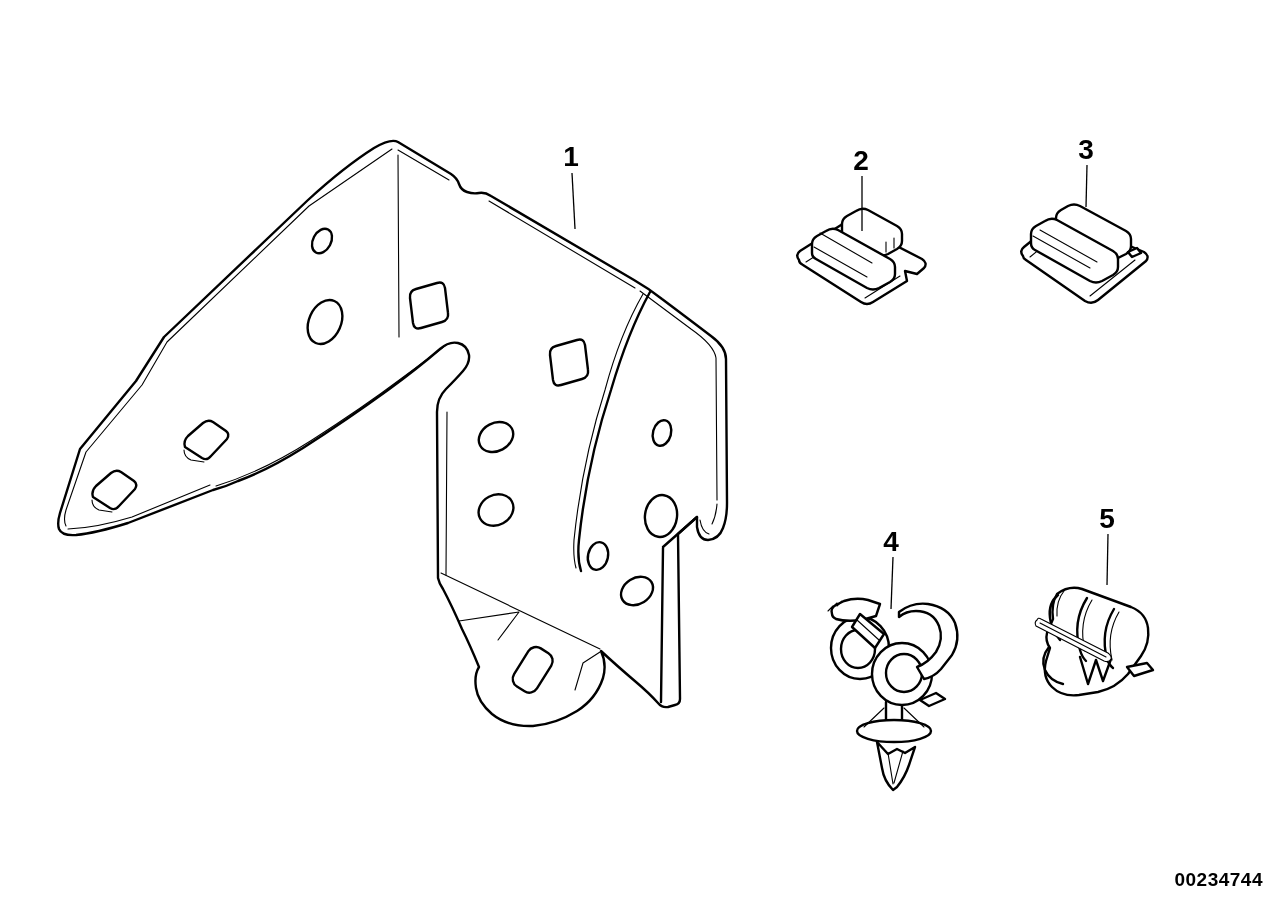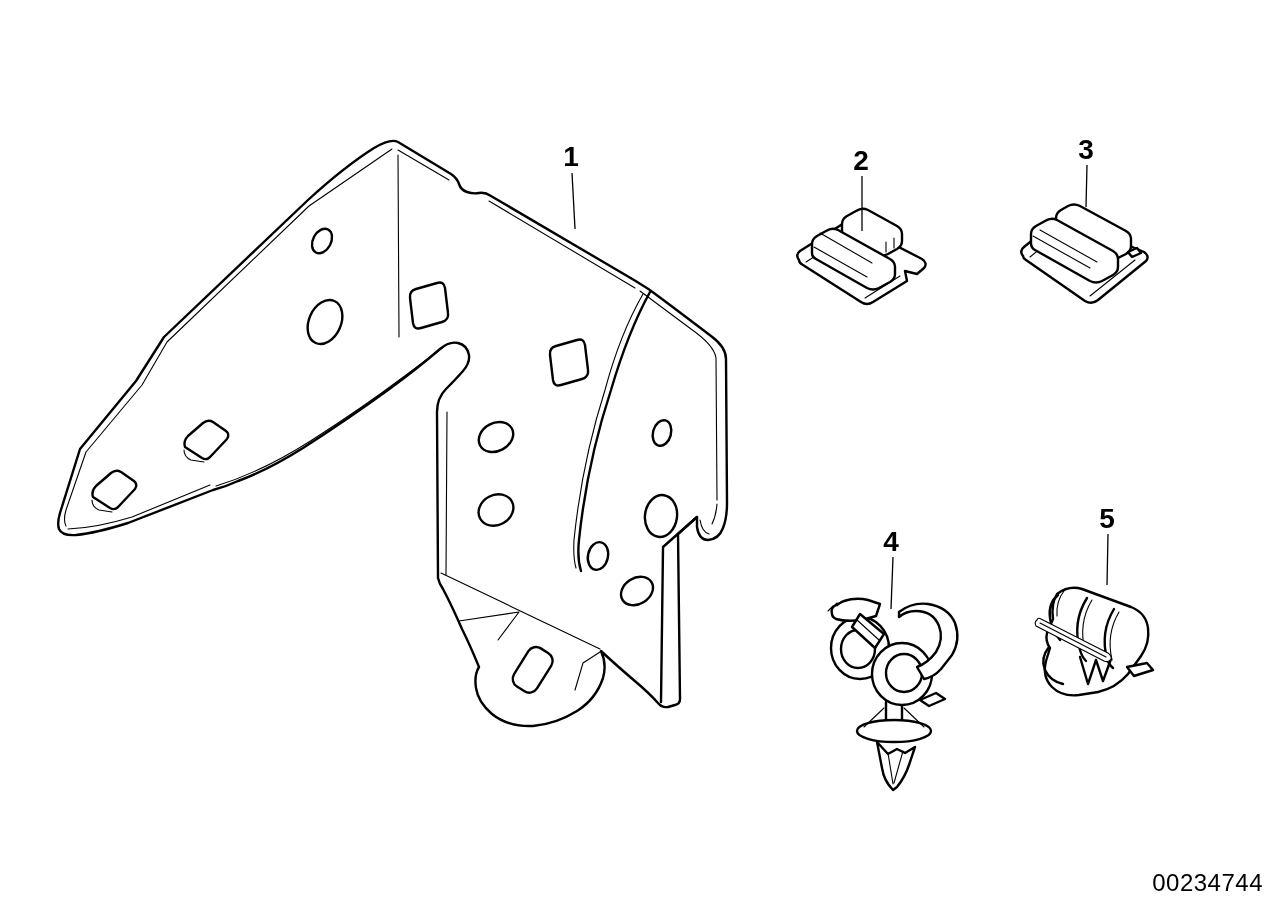--- a/index.html
+++ b/index.html
@@ -6,21 +6,21 @@
   .stage{position:relative;width:1287px;height:910px;background:#fff;overflow:hidden;
          font-family:"Liberation Sans",sans-serif;}
   .stage svg{position:absolute;left:0;top:0;}
   .k {stroke:#000;stroke-width:2.4;fill:none;stroke-linecap:round;stroke-linejoin:round;}
   .kf{stroke:#000;stroke-width:2.4;fill:#fff;stroke-linecap:round;stroke-linejoin:round;}
   .t {stroke:#000;stroke-width:1.1;fill:none;stroke-linecap:round;stroke-linejoin:round;}
   .tf{stroke:#000;stroke-width:1.1;fill:#fff;stroke-linecap:round;stroke-linejoin:round;}
   .ld{stroke:#000;stroke-width:1.3;}
   .callout{position:absolute;transform:translate(-50%,-50%);
            font-weight:bold;font-size:28px;line-height:1;color:#000;cursor:pointer;}
-  .imgno{position:absolute;right:24px;top:869px;font-size:24px;color:#000;letter-spacing:.5px;}
+  .imgno{position:absolute;right:24px;top:869px;font-size:19px;color:#000;letter-spacing:.5px;font-weight:bold;}
 </style>
 </head>
 <body>
 
 <div class="stage">
 
   <svg width="1287" height="910" viewBox="0 0 1287 910">
 
     <g>
 

